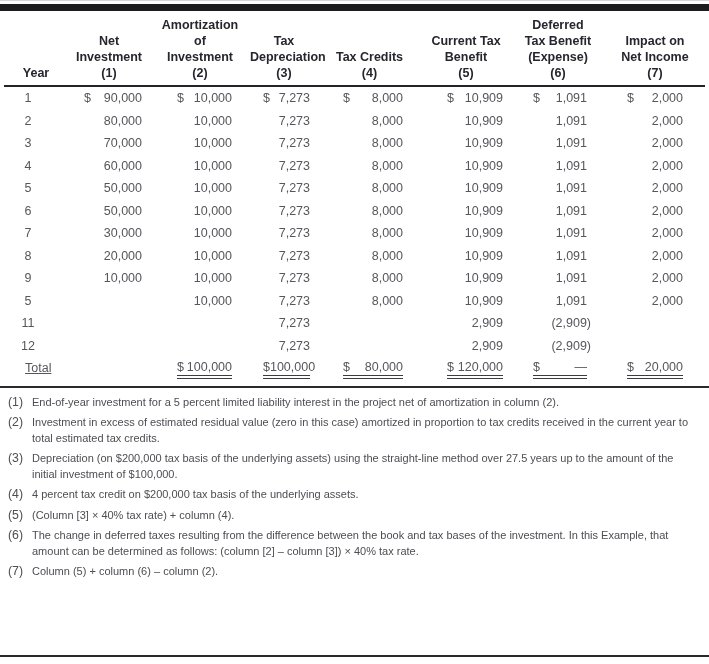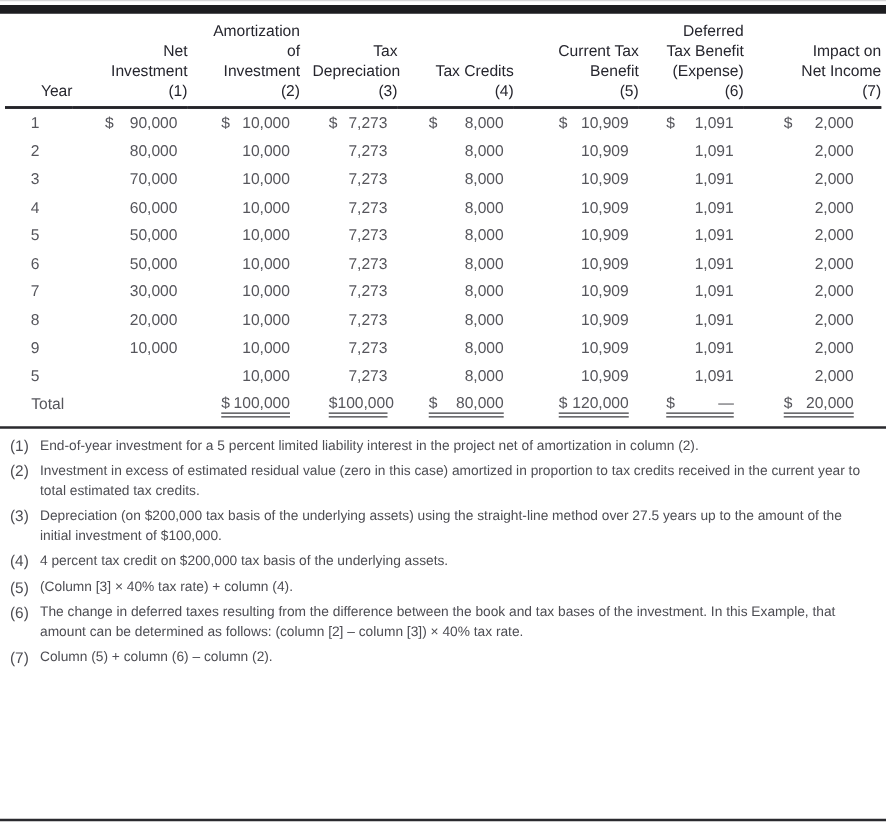--- a/index.html
+++ b/index.html
@@ -15,38 +15,38 @@
   .top-bar { height:7px; background:#1d1d20; margin-top:3px; }
 
   table.fin {
     border-collapse:collapse;
     table-layout:fixed;
     width:701px;
     margin-left:4px;
   }
   thead th {
     vertical-align:bottom;
-    font-weight:normal;
+    font-weight:bold;
     font-size:12.5px;
     line-height:16px;
     color:#26262e;
-    text-align:right;
+    text-align:center;
     padding:6px 0 4px 10px;
     border-bottom:2.5px solid #232328;
     white-space:nowrap;
   }
   tbody td {
     height:22.5px;
     font-size:12.5px;
     color:#56565c;
     vertical-align:middle;
     padding:0;
   }
   td.year { text-align:center; padding-right:6px; }
-  td.total-label { text-align:left; padding-left:21px; white-space:nowrap; }
+  td.total-label { text-align:left; padding-left:21px; white-space:nowrap;text-decoration:underline; }
   td.num { text-align:right; padding-right:8px; }
   td.num.c7 { padding-right:22px; }
 
   .m {
     display:flex;
     justify-content:space-between;
     align-items:baseline;
     margin-left:auto;
   }
   .m.plain { justify-content:flex-end; }
@@ -507,20 +507,64 @@
           <td class="num c6">
             <div class="m m6 plain">
               <span class="v">1,091</span>
             </div>
           </td>
           <td class="num c7">
             <div class="m m7 plain">
               <span class="v">2,000</span>
             </div>
           </td>
+        </tr>
+        <tr>
+          <td class="year">11</td>
+          <td class="num c1"></td>
+          <td class="num c2"></td>
+          <td class="num c3">
+            <div class="m m3 plain">
+              <span class="v">7,273</span>
+            </div>
+          </td>
+          <td class="num c4"></td>
+          <td class="num c5">
+            <div class="m m5 plain">
+              <span class="v">2,909</span>
+            </div>
+          </td>
+          <td class="num c6">
+            <div class="m m6 plain">
+              <span class="v neg">(2,909)</span>
+            </div>
+          </td>
+          <td class="num c7"></td>
+        </tr>
+        <tr>
+          <td class="year">12</td>
+          <td class="num c1"></td>
+          <td class="num c2"></td>
+          <td class="num c3">
+            <div class="m m3 plain">
+              <span class="v">7,273</span>
+            </div>
+          </td>
+          <td class="num c4"></td>
+          <td class="num c5">
+            <div class="m m5 plain">
+              <span class="v">2,909</span>
+            </div>
+          </td>
+          <td class="num c6">
+            <div class="m m6 plain">
+              <span class="v neg">(2,909)</span>
+            </div>
+          </td>
+          <td class="num c7"></td>
         </tr>
         <tr>
           <td class="total-label">Total</td>
           <td class="num c1"></td>
           <td class="num c2">
             <div class="m m2 dbl">
               <span class="d">$</span>
               <span class="v">100,000</span>
             </div>
           </td>

